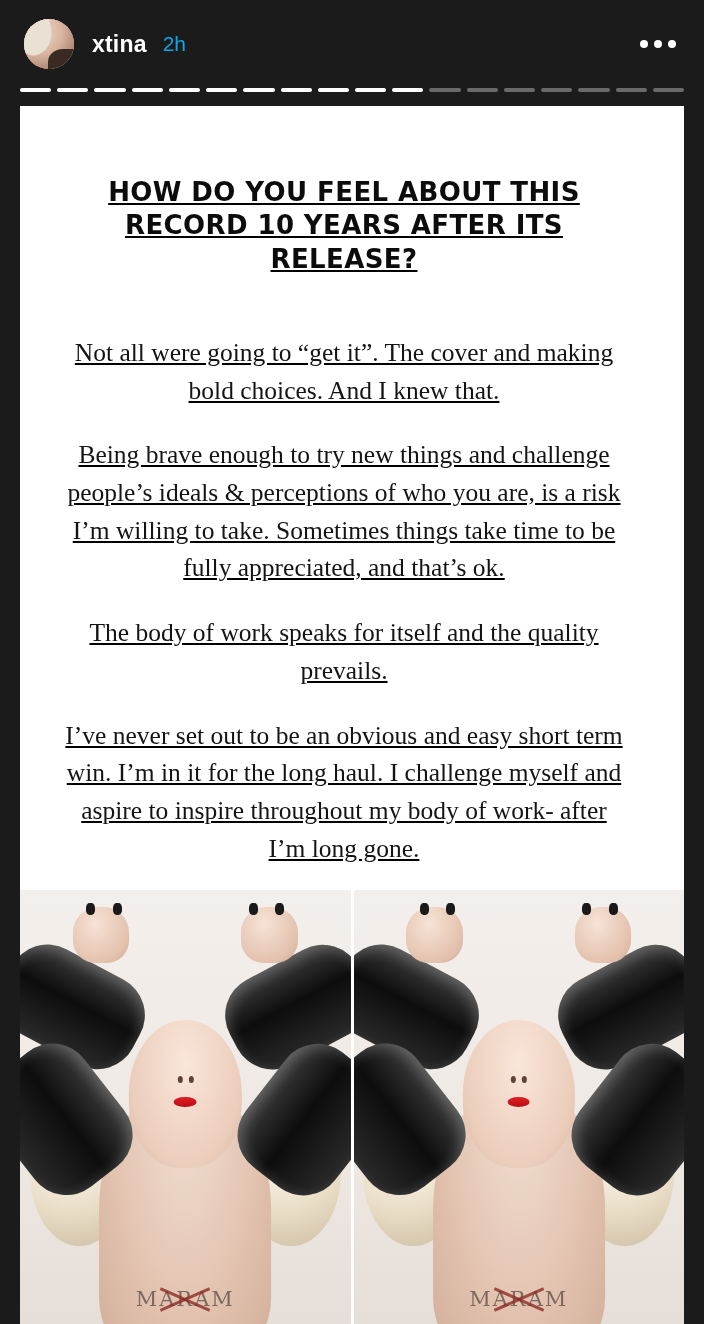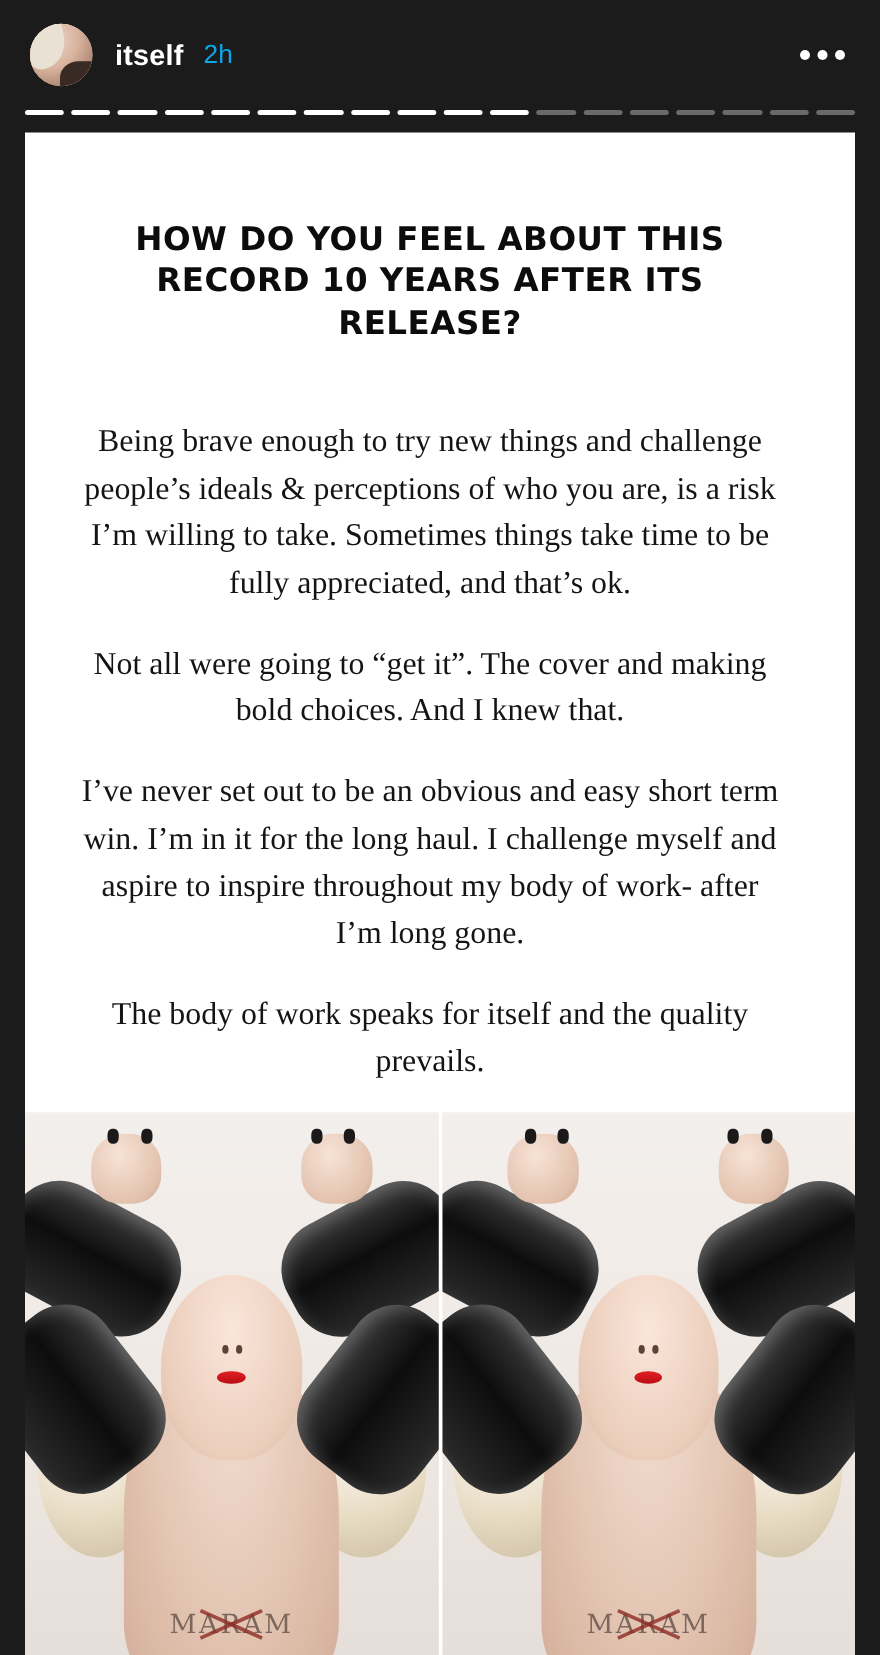--- a/index.html
+++ b/index.html
@@ -106,20 +106,21 @@
     position: relative;
     margin: 0 20px;
     background: #ffffff;
     flex: 1 1 auto;
     overflow: hidden;
     display: flex;
     flex-direction: column;
   }
   .card-text {
     padding: 70px 56px 0 40px;
+    text-decoration: underline;
   }
   .headline {
     font-family: "DejaVu Sans", sans-serif;
     font-weight: bold;
     font-size: 26px;
     line-height: 1.28;
     letter-spacing: .4px;
     text-align: center;
     color: #0c0c0c;
     margin-bottom: 58px;
@@ -259,21 +260,21 @@
 <body>
 
 <div class="story-screen">
 
   <div class="top-bar">
     <div class="avatar">
       <span class="av-skin"></span>
       <span class="av-hair"></span>
       <span class="av-dark"></span>
     </div>
-    <span class="username">itself</span>
+    <span class="username">xtina</span>
     <span class="timestamp">2h</span>
     <span class="spacer"></span>
     <span class="more-icon">
       <i></i>
       <i></i>
       <i></i>
     </span>
   </div>
 
   <div class="progress-row" id="progress-row">
@@ -294,24 +295,24 @@
       <span class="seg"></span>
       <span class="seg"></span>
       <span class="seg"></span>
       <span class="seg"></span>
     </div>
 
   <div class="story-card">
     <div class="card-text">
       <div class="headline">HOW DO YOU FEEL ABOUT THIS RECORD 10 YEARS AFTER ITS RELEASE?</div>
       <div class="body-copy">
+        <p>Not all were going to “get it”. The cover and making bold choices. And I knew that.</p>
         <p>Being brave enough to try new things and challenge people’s ideals &amp; perceptions of who you are, is a risk I’m willing to take. Sometimes things take time to be fully appreciated, and that’s ok.</p>
-        <p>Not all were going to “get it”. The cover and making bold choices. And I knew that.</p>
+        <p>The body of work speaks for itself and the quality prevails.</p>
         <p>I’ve never set out to be an obvious and easy short term win. I’m in it for the long haul. I challenge myself and aspire to inspire throughout my body of work- after I’m long gone.</p>
-        <p>The body of work speaks for itself and the quality prevails.</p>
       </div>
     </div>
 
     <div class="photo-strip">
 
       <div class="photo">
         <span class="bg-wall"></span>
         <span class="hair-l"></span>
         <span class="hair-r"></span>
         <span class="neck"></span>

